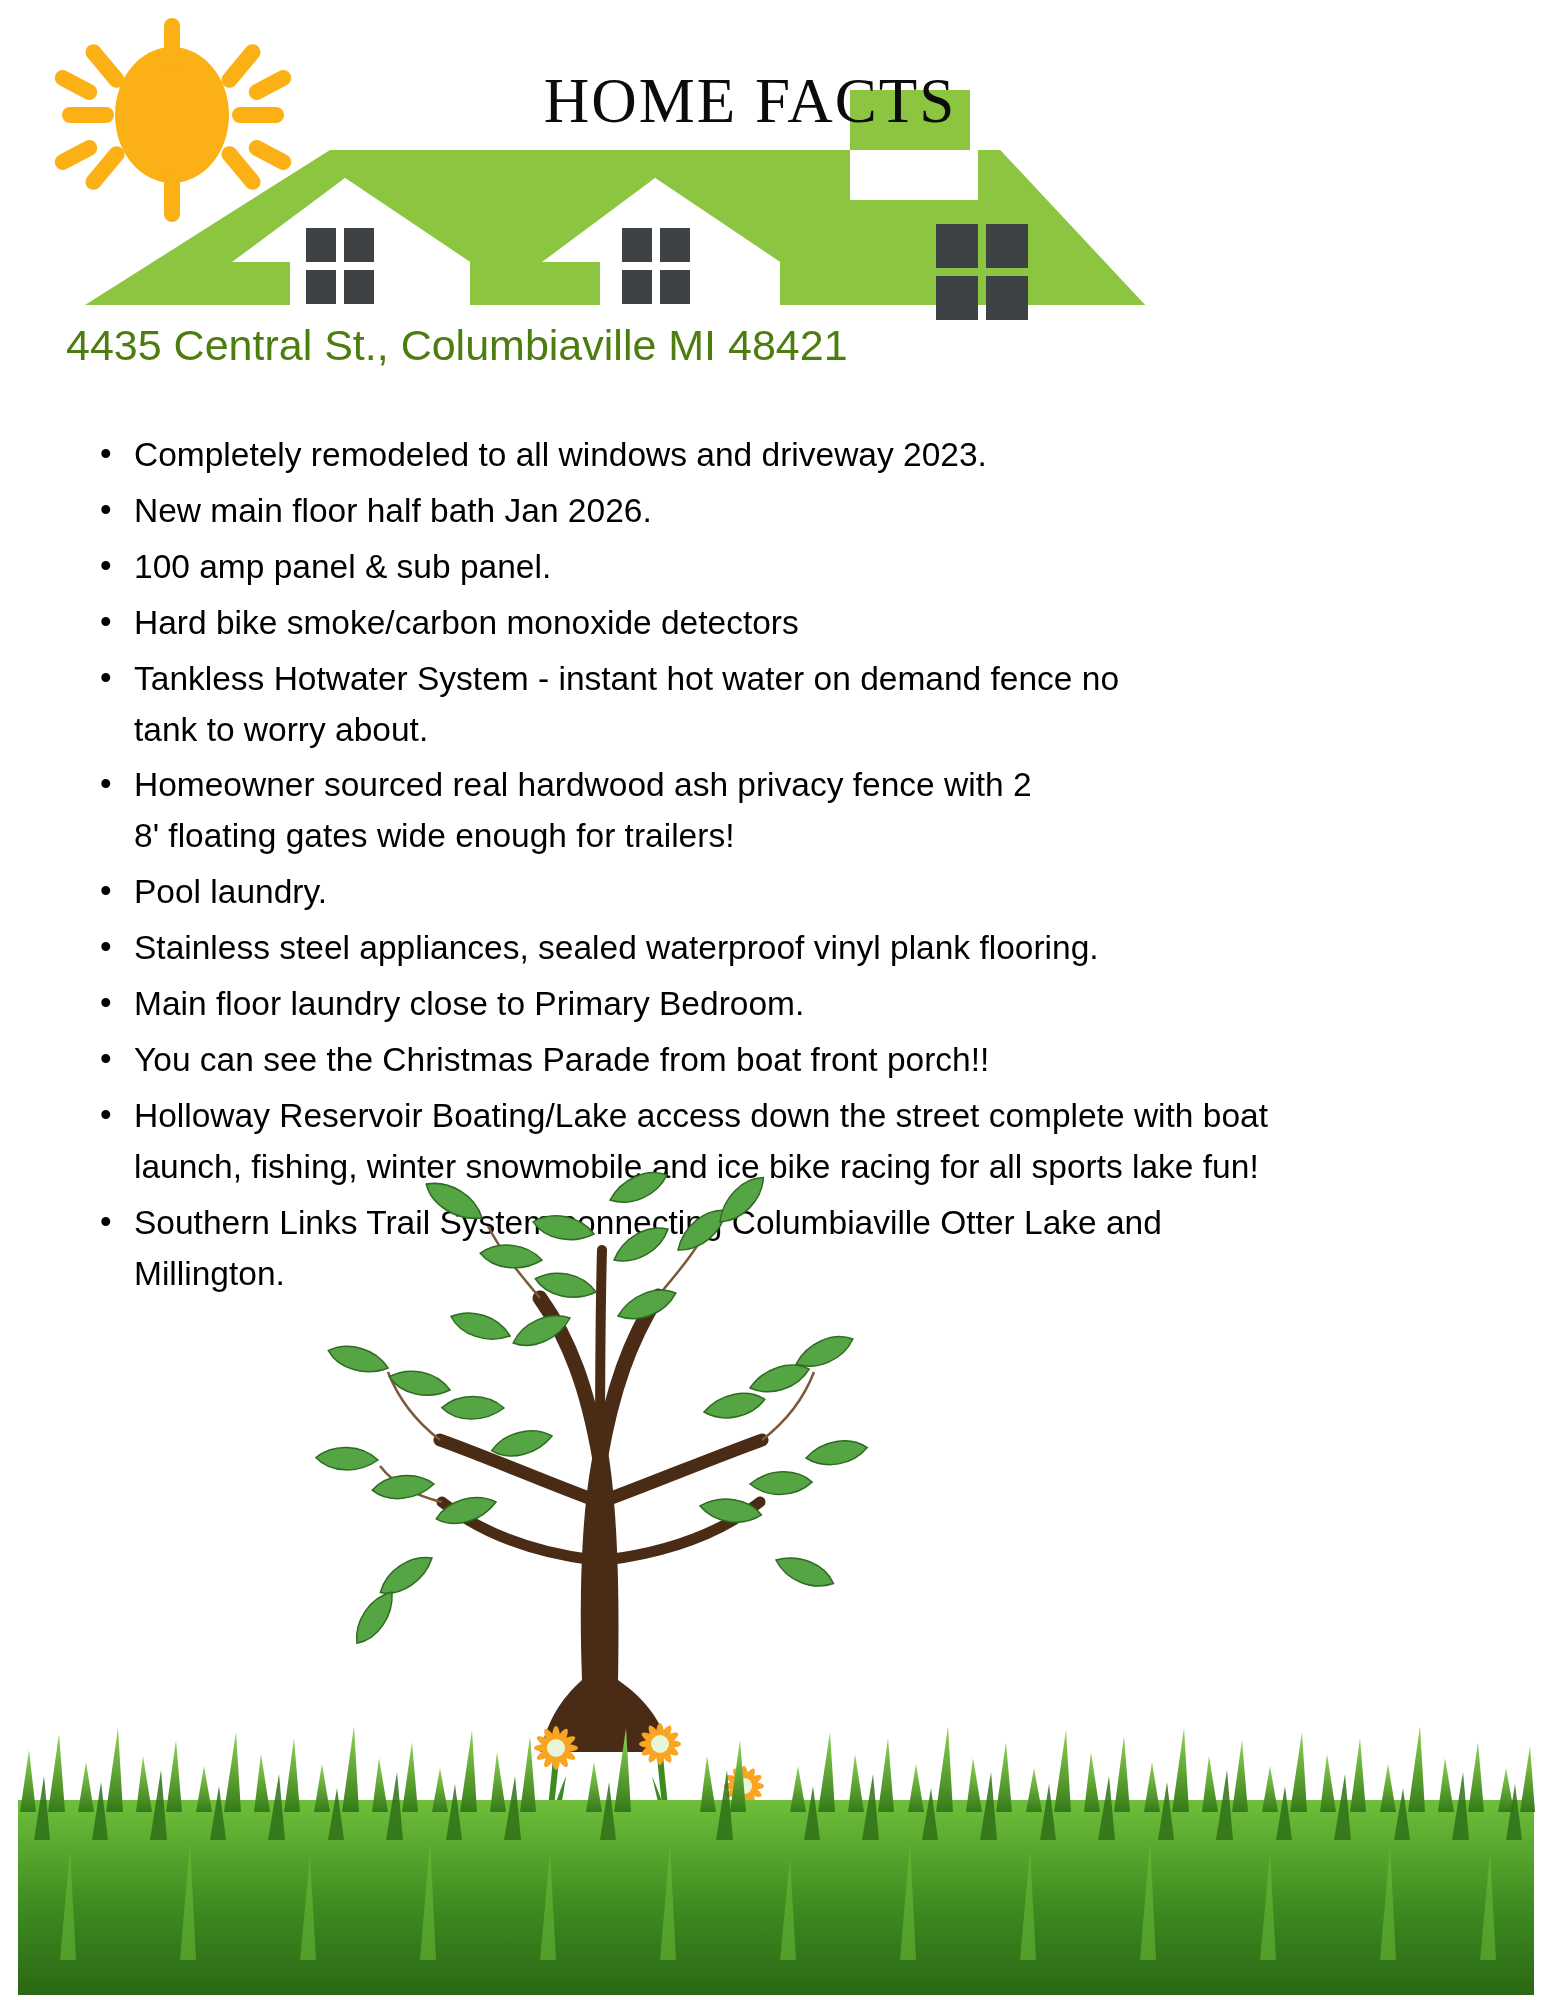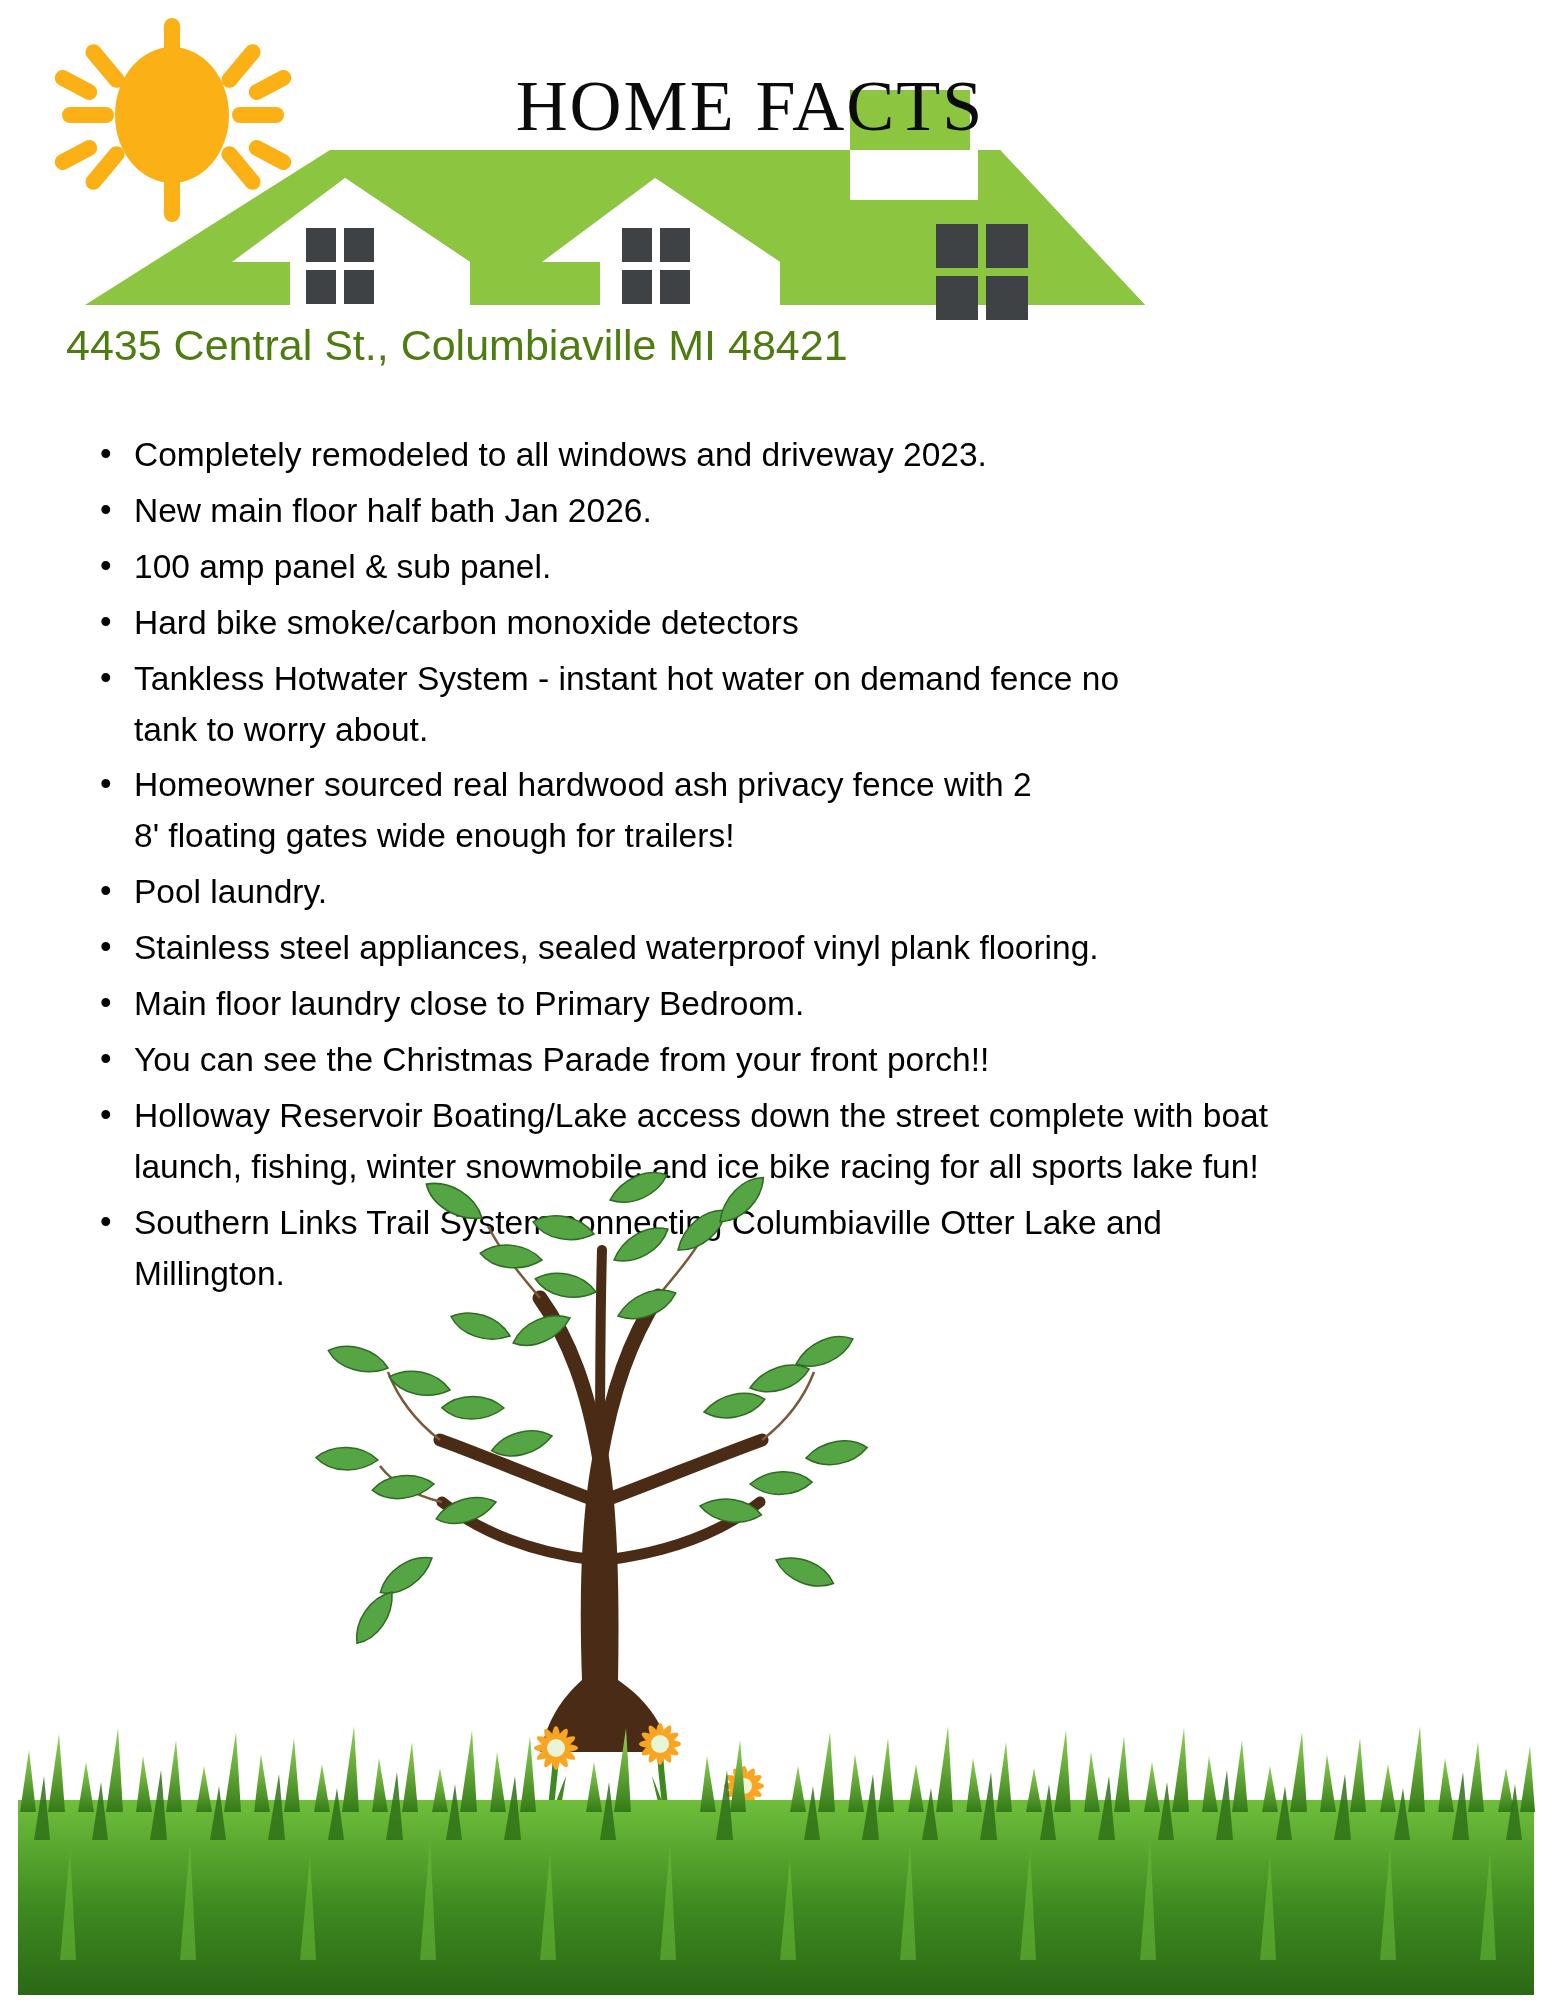--- a/index.html
+++ b/index.html
@@ -27,21 +27,21 @@
   }
   #header-graphic svg { display: block; }
 
   .logo-title {
     position: absolute;
     left: 440px;
     top: 70px;
     width: 620px;
     text-align: center;
     font-family: "Liberation Serif", serif;
-    font-size: 72px;
+    font-size: 63px;
     line-height: 1;
     letter-spacing: 2px;
     color: #0b0b0b;
     white-space: nowrap;
   }
 
   
   #address-line {
     position: absolute;
     left: 66px;
@@ -162,21 +162,21 @@
     <span>Tankless Hotwater System - instant hot water on demand fence no</span>
     <span class="wrap2">tank to worry about.</span>
   </li>
   <li>
     <span>Homeowner sourced real hardwood ash privacy fence with 2</span>
     <span class="wrap2">8' floating gates wide enough for trailers!</span>
   </li>
   <li><span>Pool laundry.</span></li>
   <li><span>Stainless steel appliances, sealed waterproof vinyl plank flooring.</span></li>
   <li><span>Main floor laundry close to Primary Bedroom.</span></li>
-  <li><span>You can see the Christmas Parade from your front porch!!</span></li>
+  <li><span>You can see the Christmas Parade from boat front porch!!</span></li>
   <li>
     <span>Holloway Reservoir Boating/Lake access down the street complete with boat</span>
     <span class="wrap2">launch, fishing, winter snowmobile and ice bike racing for all sports lake fun!</span>
   </li>
   <li>
     <span>Southern Links Trail System connecting Columbiaville Otter Lake and</span>
     <span class="wrap2">Millington.</span>
   </li>
 </ul>
 

